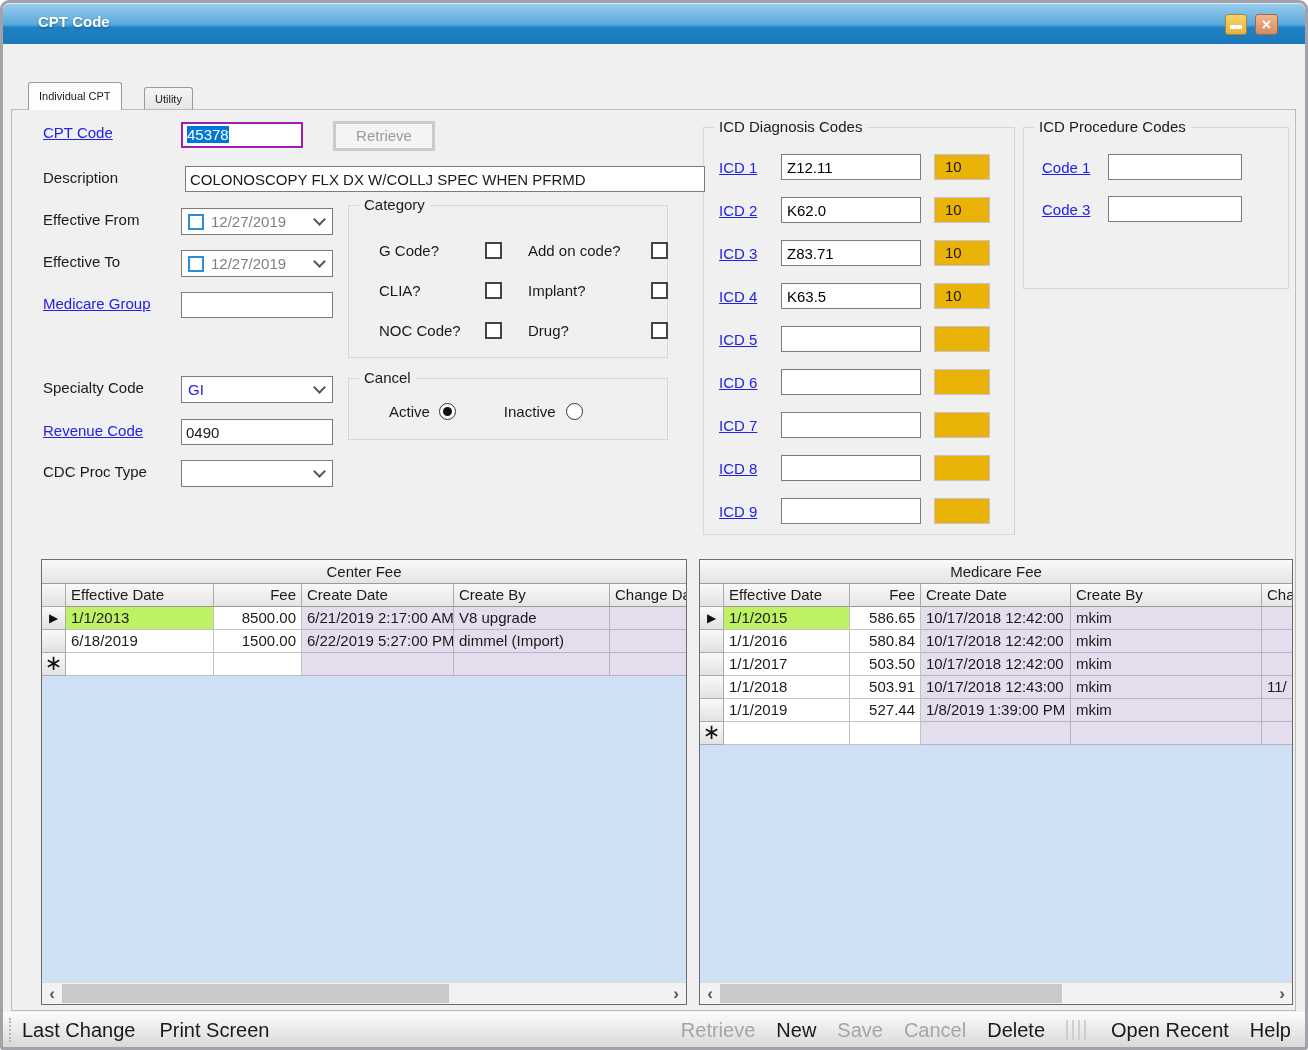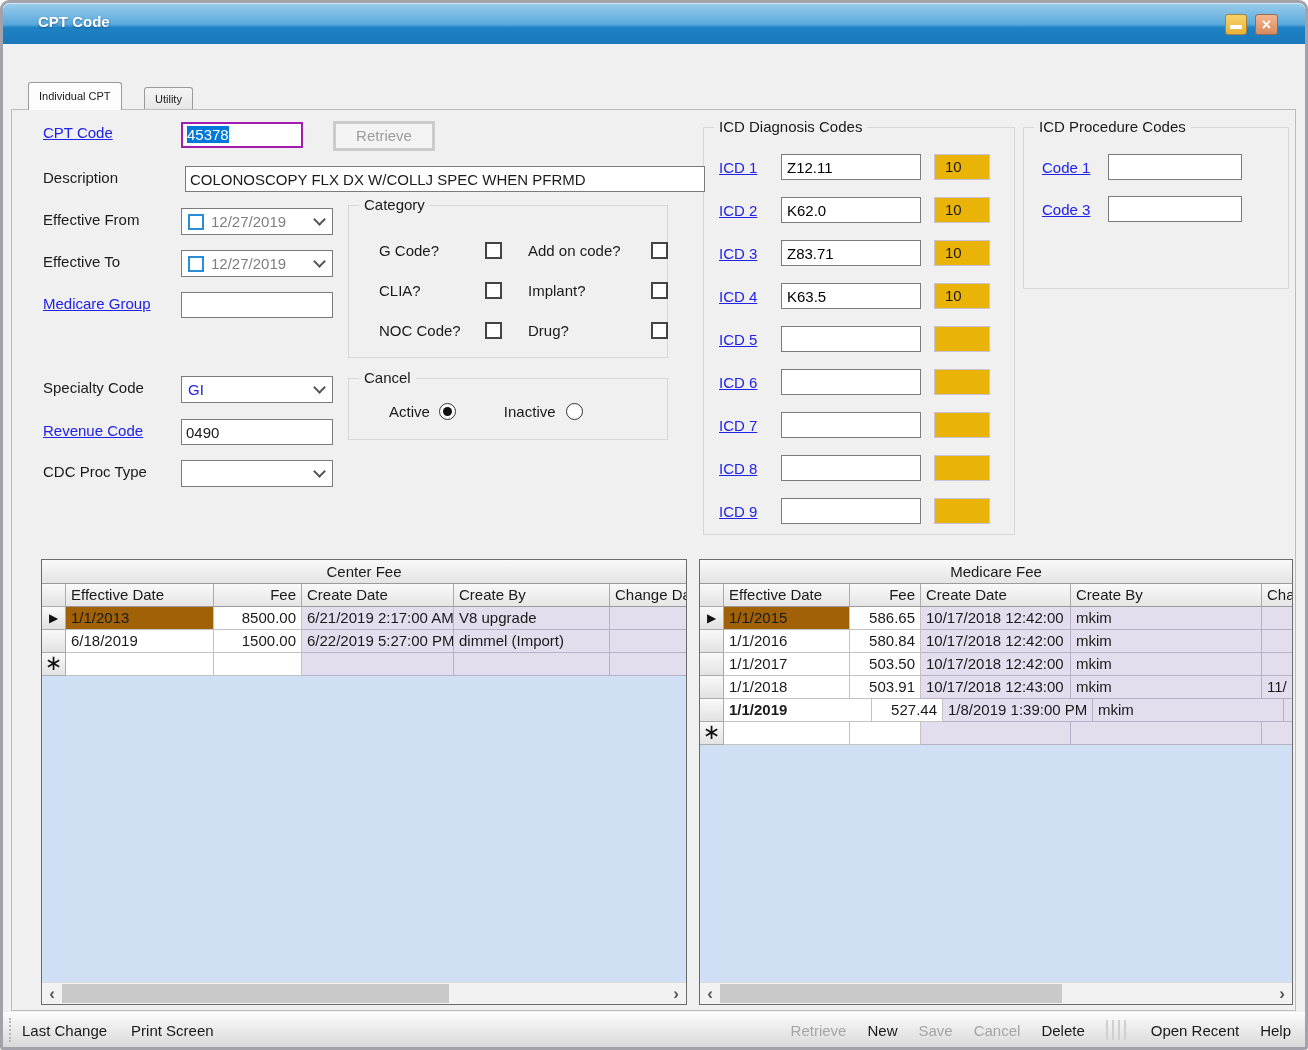--- a/index.html
+++ b/index.html
@@ -78,41 +78,41 @@
     overflow:hidden;display:flex;flex-direction:column;z-index:4;}
   .grid-caption{height:24px;flex:none;background:linear-gradient(#f9f9f9,#e4e4e4);
     border-bottom:1px solid #9a9a9a;text-align:center;font-size:15px;line-height:23px;color:#1a1a1a;}
   .grid-table{flex:none;}
   .grid-row{display:flex;height:23px;flex:none;}
   .gcell{flex:none;border-right:1px solid #c3c3c3;border-bottom:1px solid #c3c3c3;
     font-size:15px;line-height:21px;padding:0 5px;white-space:nowrap;overflow:hidden;
     color:#1a1a1a;background:#fff;}
   .gcell.ro{background:#e3ddee;border-right-color:#b7b0c7;border-bottom-color:#b7b0c7;}
   .gcell.num{text-align:right;}
-  .gcell.cur{background:#a16207;}
+  .gcell.cur{background:#bef264;}
   .hdrcell{background:linear-gradient(#f9f9f9,#e5e5e5);border-right:1px solid #ababab;
     border-bottom:1px solid #9a9a9a;color:#1a1a1a;}
   .selcell{width:24px;flex:none;background:linear-gradient(#f9f9f9,#e2e2e2);
     border-right:1px solid #ababab;border-bottom:1px solid #ababab;text-align:center;
     font-size:12px;line-height:22px;color:#111;overflow:hidden;}
   .selcell.newmark{font-size:21px;line-height:20px;}
   .grid-fill{flex:1;background:#cfe0f4;}
   .hscroll{height:22px;flex:none;background:#f2f2f2;border-top:1px solid #dcdcdc;
     position:relative;display:flex;align-items:center;}
   .scroll-arrow{width:20px;flex:none;text-align:center;font-size:17px;font-weight:bold;
     color:#555;line-height:20px;cursor:pointer;}
   .scroll-arrow.right{margin-left:auto;}
   .scroll-track{position:absolute;left:20px;right:20px;top:1px;bottom:1px;}
   .scroll-thumb{position:absolute;top:0;bottom:0;left:0;background:#c9c9c9;cursor:pointer;}
   
   .toolbar{position:absolute;left:0;right:0;bottom:0;height:35px;
     background:linear-gradient(#fbfbfb,#d9d9d9);border-top:1px solid #ffffff;
     display:flex;align-items:center;padding:0 14px 0 6px;z-index:5;}
   .grip-dots{width:5px;height:24px;border-left:2px dotted #b5b5b5;margin-right:8px;flex:none;}
-  .tb-item{font-size:15px;color:#1a1a1a;margin-right:24px;cursor:pointer;white-space:nowrap;}
+  .tb-item{font-size:20px;color:#1a1a1a;margin-right:24px;cursor:pointer;white-space:nowrap;}
   .tb-spacer{flex:1;}
   .tb-right .tb-item{margin-right:0;margin-left:21px;}
   .tb-item.disabled{color:#a5a5a5;cursor:default;}
   .grip-bars{width:24px;height:20px;margin-left:21px;flex:none;
     background:repeating-linear-gradient(90deg,#cfcfcf 0 2px,rgba(0,0,0,0) 2px 6px);}
   .tb-right{display:flex;align-items:center;}
 </style>
 </head>
 <body>
 
@@ -348,21 +348,21 @@
         <div class="grid-row">
           <div class="selcell"></div>
           <div class="gcell" style="width: 126px;">1/1/2018</div>
           <div class="gcell num" style="width: 71px;">503.91</div>
           <div class="gcell ro" style="width: 150px;">10/17/2018 12:43:00</div>
           <div class="gcell ro" style="width: 191px;">mkim</div>
           <div class="gcell ro" style="width: 210px;">11/</div>
         </div>
         <div class="grid-row">
           <div class="selcell"></div>
-          <div class="gcell" style="width: 148px; font-weight: bold;">1/1/2019</div>
+          <div class="gcell" style="width: 126px;">1/1/2019</div>
           <div class="gcell num" style="width: 71px;">527.44</div>
           <div class="gcell ro" style="width: 150px;">1/8/2019 1:39:00 PM</div>
           <div class="gcell ro" style="width: 191px;">mkim</div>
           <div class="gcell ro" style="width: 210px;"></div>
         </div>
         <div class="grid-row">
           <div class="selcell newmark">∗</div>
           <div class="gcell" style="width: 126px;"></div>
           <div class="gcell num" style="width: 71px;"></div>
           <div class="gcell ro" style="width: 150px;"></div>

